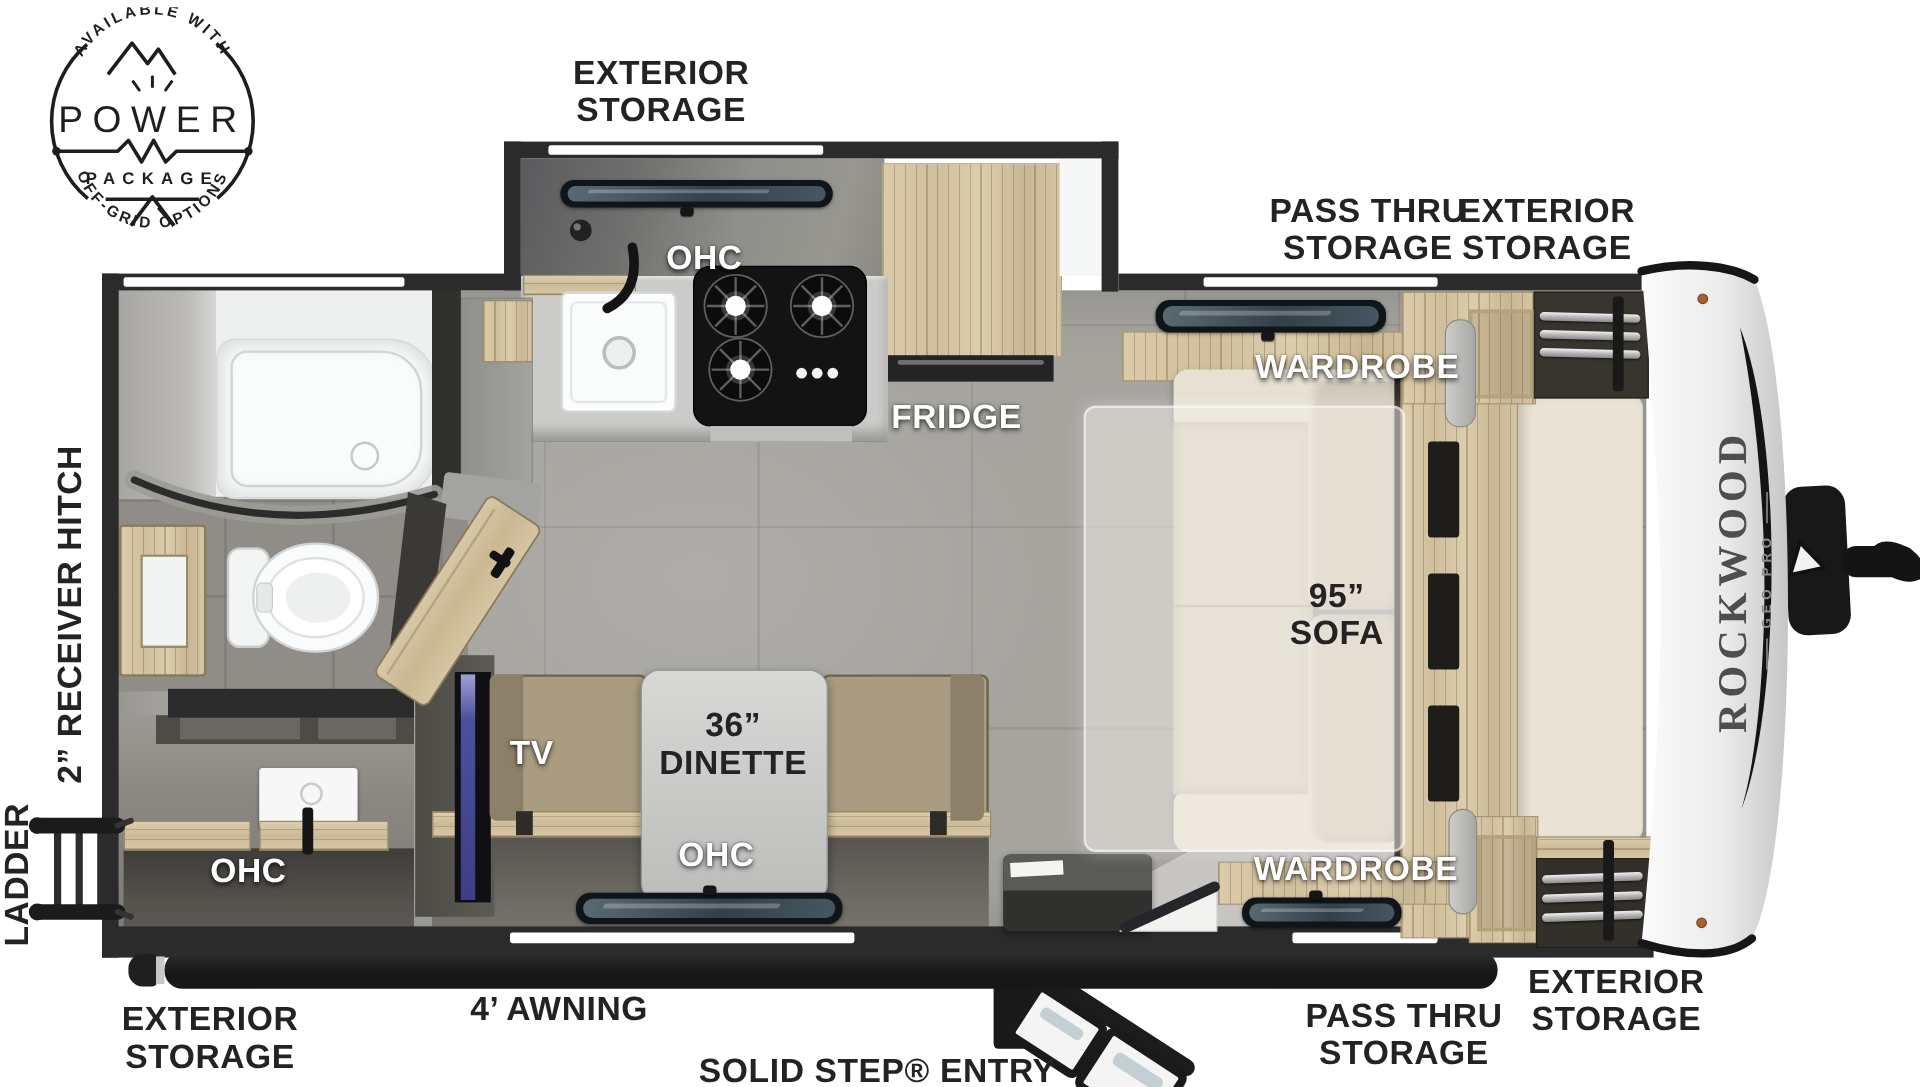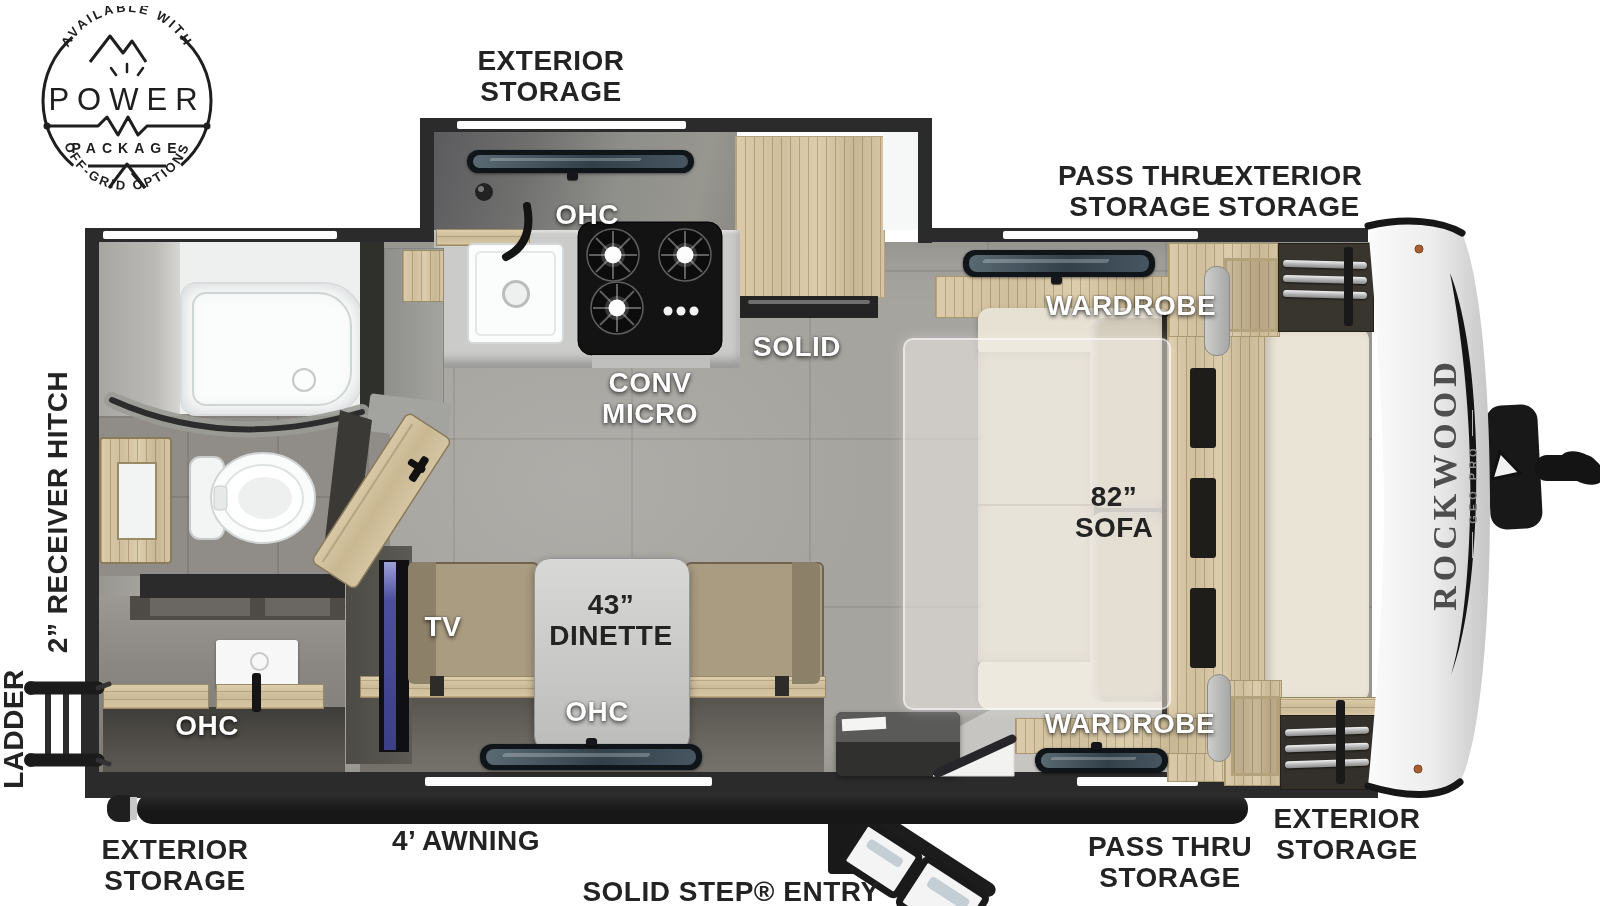--- a/index.html
+++ b/index.html
@@ -403,26 +403,24 @@
   <div class="lbl dark" style="left:175px;top:865px;">EXTERIOR
 STORAGE</div>
   <div class="lbl dark" style="left:466px;top:841px;">4’ AWNING</div>
   <div class="lbl dark" style="left:731px;top:892px;">SOLID STEP® ENTRY</div>
   <div class="lbl dark" style="left:1170px;top:862px;">PASS THRU
 STORAGE</div>
   <div class="lbl dark" style="left:1347px;top:834px;">EXTERIOR
 STORAGE</div>
 
   <div class="lbl light" style="left:587px;top:215px;">OHC</div>
-  <div class="lbl light" style="left:650px;top:398px;">CONV
-MICRO</div>
-  <div class="lbl light" style="left:797px;top:347px;">SOLID</div>
+  <div class="lbl light" style="left:797px;top:347px;">FRIDGE</div>
   <div class="lbl light" style="left:1131px;top:306px;">WARDROBE</div>
-  <div class="lbl dark" style="left:1114px;top:512px;">82”
+  <div class="lbl dark" style="left:1114px;top:512px;">95”
 SOFA</div>
   <div class="lbl light" style="left:1130px;top:724px;">WARDROBE</div>
   <div class="lbl light" style="left:443px;top:627px;">TV</div>
-  <div class="lbl dark" style="left:611px;top:620px;">43”
+  <div class="lbl dark" style="left:611px;top:620px;">36”
 DINETTE</div>
   <div class="lbl light" style="left:597px;top:712px;">OHC</div>
   <div class="lbl light" style="left:207px;top:726px;">OHC</div>
 
 </div>
 
 </body></html>

